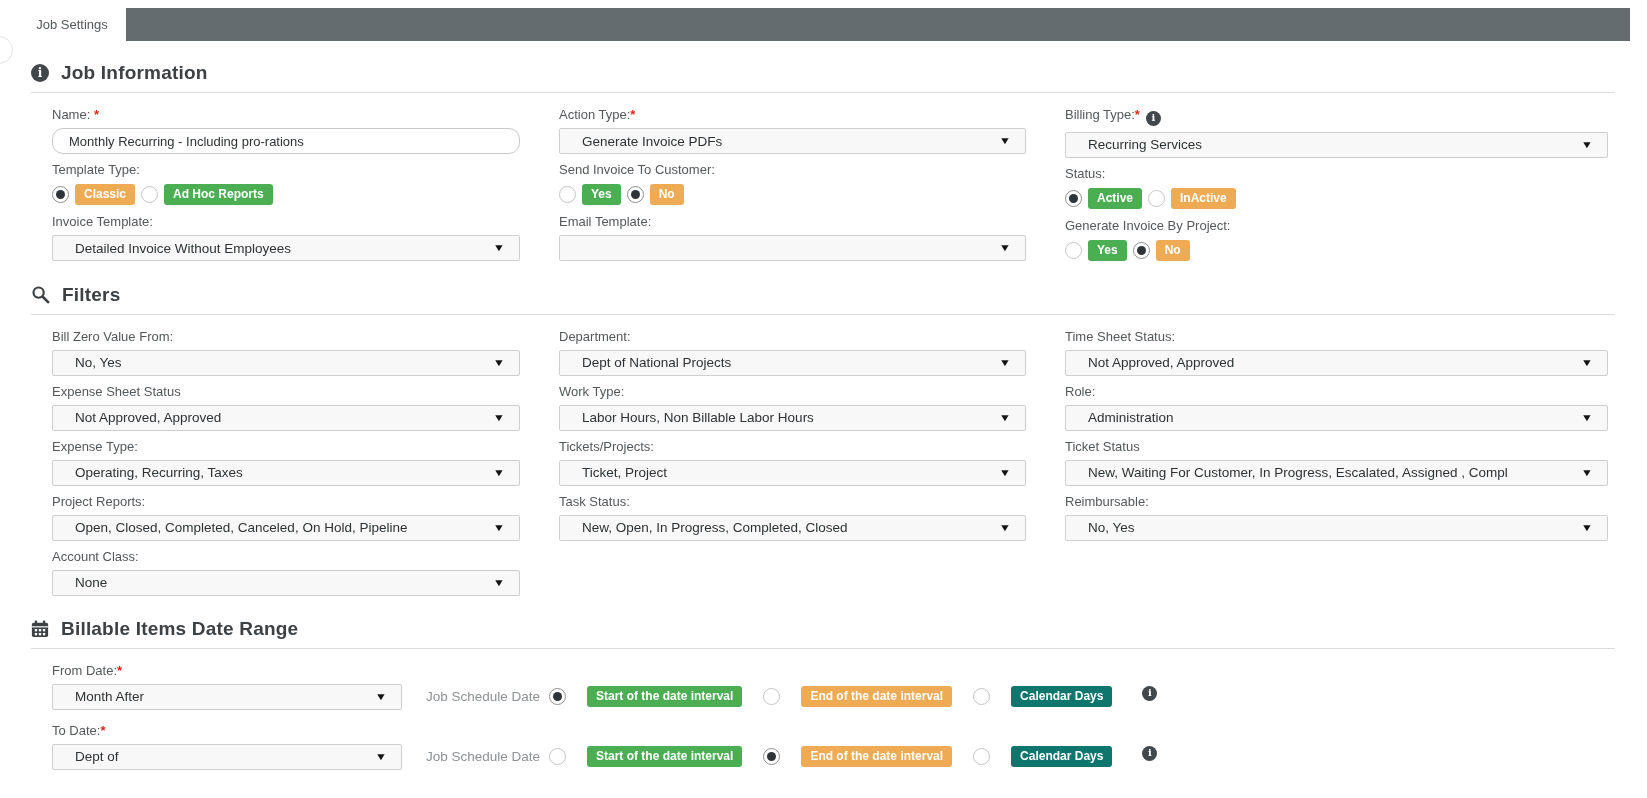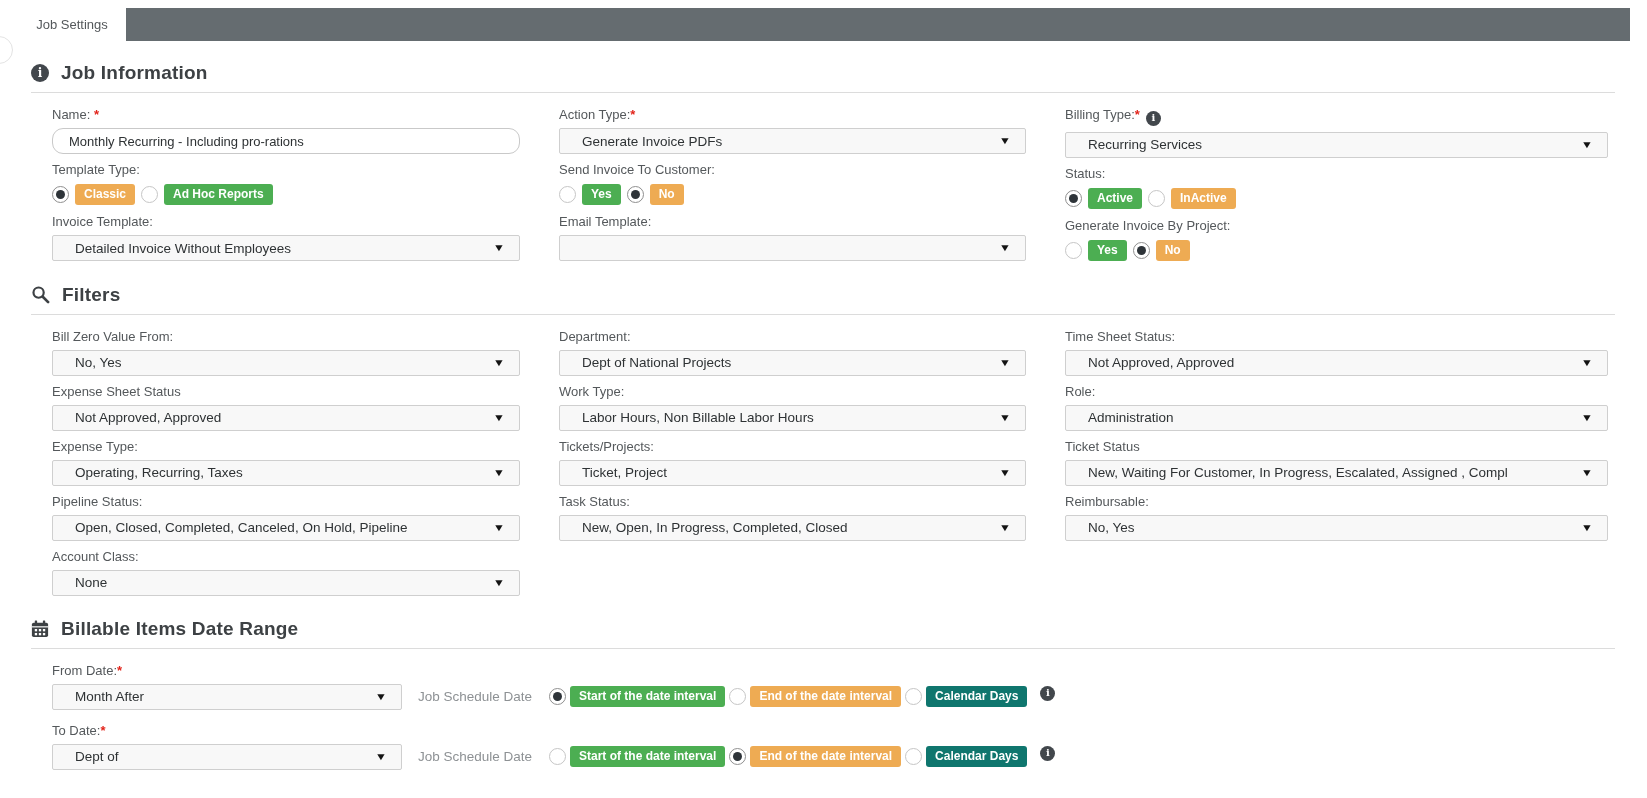--- a/index.html
+++ b/index.html
@@ -82,22 +82,22 @@
     color: #fff; line-height: 1.25; white-space: nowrap; cursor: pointer;
   }
   .badge.green { background: #4cae52; }
   .badge.orange { background: #eeab53; }
   .badge.gray { background: #0f766e; }
 
   
   .date-row { display: grid; grid-template-columns: 497px auto; margin-bottom: 13px; }
   .date-controls { display: flex; align-items: center; }
   .date-controls .select { width: 350px; flex: none; }
-  .schedule-note { margin-left: 16px; font-size: 13.5px; color: #8d9194; white-space: nowrap; }
-  .date-radios { display: flex; align-items: center; gap: 4px; align-self: start; margin-top: 23px; }
+  .schedule-note { margin-left: 24px; font-size: 13.5px; color: #8d9194; white-space: nowrap; }
+  .date-radios { display: flex; align-items: center; gap: 21px; align-self: start; margin-top: 23px; }
 </style>
 </head>
 <body>
 
 <div class="page">
   <div class="edge-circle"></div>
 
   <div class="tabbar">
     <div class="tab">
       <span>Job Settings</span>
@@ -222,21 +222,21 @@
             </div>
           </div>
           <div class="field">
             <label class="flabel">Expense Type:</label>
             <div class="select">
               <span class="val">Operating, Recurring, Taxes</span>
               <span class="caret">▼</span>
             </div>
           </div>
           <div class="field">
-            <label class="flabel">Pipeline Status:</label>
+            <label class="flabel">Project Reports:</label>
             <div class="select">
               <span class="val">Open, Closed, Completed, Canceled, On Hold, Pipeline</span>
               <span class="caret">▼</span>
             </div>
           </div>
           <div class="field">
             <label class="flabel">Account Class:</label>
             <div class="select">
               <span class="val">None</span>
               <span class="caret">▼</span>

